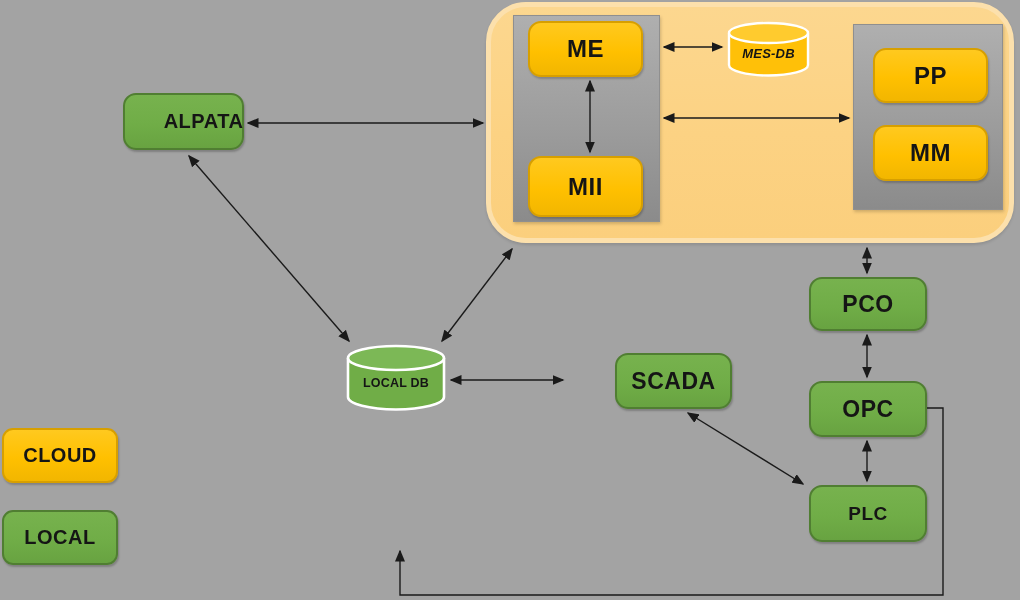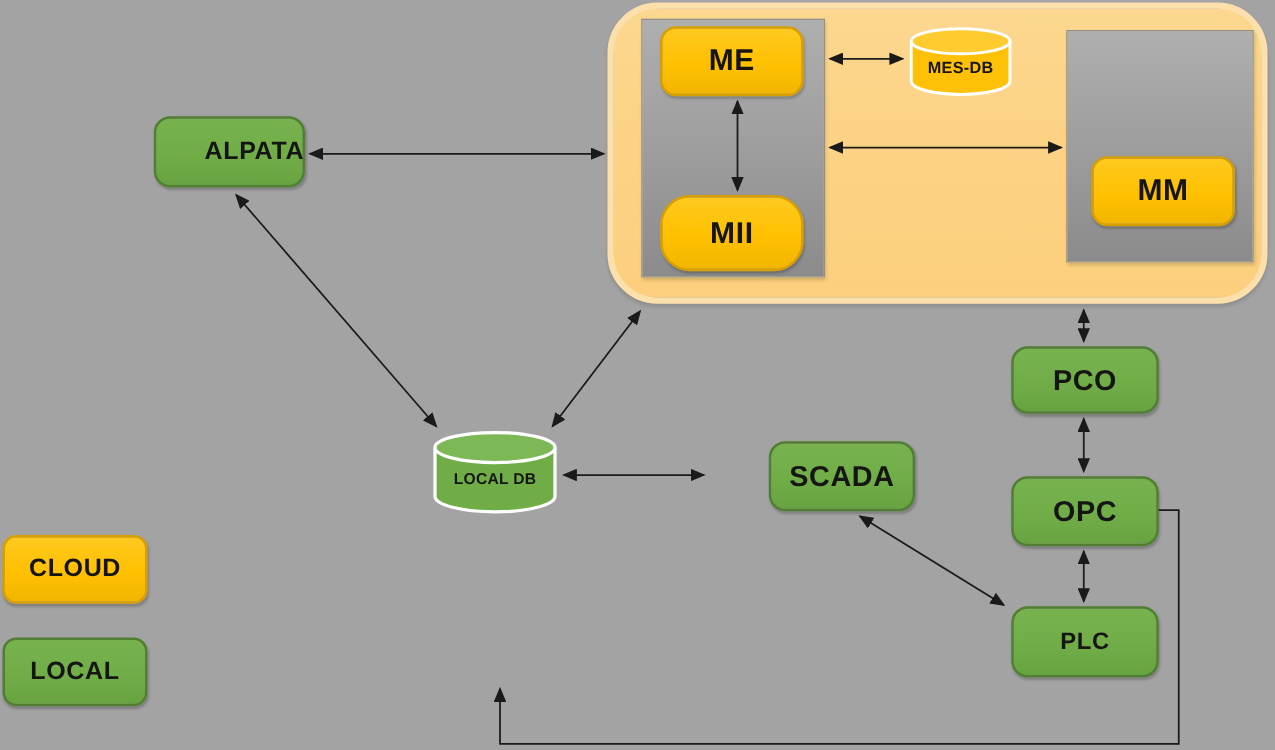--- a/index.html
+++ b/index.html
@@ -46,34 +46,34 @@
     border-radius: 13px;
     box-shadow: 1px 2px 2px rgba(0,0,0,0.2);
   }
   .green-node {
     background: linear-gradient(180deg, #77B24E 0%, #70AD47 55%, #68A341 100%);
     border: 2px solid #507E32;
     border-radius: 13px;
     box-shadow: 1px 2px 2px rgba(0,0,0,0.22);
   }
   .node-me  { left: 528px; top: 21px;  width: 115px; height: 56px; font-size: 24px; }
-  .node-mii { left: 528px; top: 156px; width: 115px; height: 61px; font-size: 24px; border-radius: 24px; }
+  .node-mii { left: 528px; top: 156px; width: 115px; height: 61px; font-size: 24px; }
   .node-pp  { left: 873px; top: 48px;  width: 115px; height: 55px; font-size: 24px; }
   .node-mm  { left: 873px; top: 125px; width: 115px; height: 56px; font-size: 24px; }
   .node-alpata { left: 123px; top: 93px;  width: 121px; height: 57px; font-size: 20px; padding-left: 40px; }
   .node-scada  { left: 567px; top: 353px; width: 117px; height: 56px; font-size: 23px; margin-left: 48px; }
   .node-pco    { left: 809px; top: 277px; width: 118px; height: 54px; font-size: 23px; }
   .node-opc    { left: 809px; top: 381px; width: 118px; height: 56px; font-size: 23px; }
   .node-plc    { left: 809px; top: 485px; width: 118px; height: 57px; font-size: 19px; }
   .legend-cloud { left: 2px; top: 428px; width: 116px; height: 55px; font-size: 20px; border-radius: 11px; text-align: center; }
   .legend-local { left: 2px; top: 510px; width: 116px; height: 55px; font-size: 20px; border-radius: 11px; }
 
   
   .cylinder { position: absolute; }
-  .cyl-mesdb    { left: 726px; top: 21px;  width: 85px;  height: 57px; }
+  .cyl-mesdb    { left: 726px; top: 21px;  width: 85px;  height: 57px; font-style: italic; }
   .cyl-localdb  { left: 345px; top: 344px; width: 102px; height: 70px; }
   .cyl-historian{ left: 350px; top: 473px; width: 101px; height: 73px; }
   .cylinder svg { position: absolute; left: 0; top: 0; width: 100%; height: 100%; }
   .cyl-label {
     position: absolute;
     left: 0; right: 0;
     text-align: center;
     font-weight: bold;
     color: #151515;
     letter-spacing: 0.2px;
@@ -105,20 +105,21 @@
 
   <div class="cylinder cyl-mesdb">
     <svg viewBox="0 0 85 57">
       <path d="M3 12 V44 A39.5 10.5 0 0 0 82 44 V12" fill="#FFC008" stroke="#FFFFFF" stroke-width="2.4"></path>
       <ellipse cx="42.5" cy="12" rx="39.5" ry="10" fill="#FFCB2E" stroke="#FFFFFF" stroke-width="2.4"></ellipse>
     </svg>
     <div class="cyl-label">MES-DB</div>
   </div>
 
   <div class="gray-panel panel-erp"></div>
+  <div class="node yellow-node node-pp">PP</div>
   <div class="node yellow-node node-mm">MM</div>
 
   <div class="node green-node node-alpata">ALPATA</div>
 
   <div class="cylinder cyl-localdb">
     <svg viewBox="0 0 102 70">
       <path d="M3 14 V53 A48 12.5 0 0 0 99 53 V14" fill="#70AD47" stroke="#FFFFFF" stroke-width="2.6"></path>
       <ellipse cx="51" cy="14" rx="48" ry="12" fill="#7CB856" stroke="#FFFFFF" stroke-width="2.6"></ellipse>
     </svg>
     <div class="cyl-label">LOCAL DB</div>

